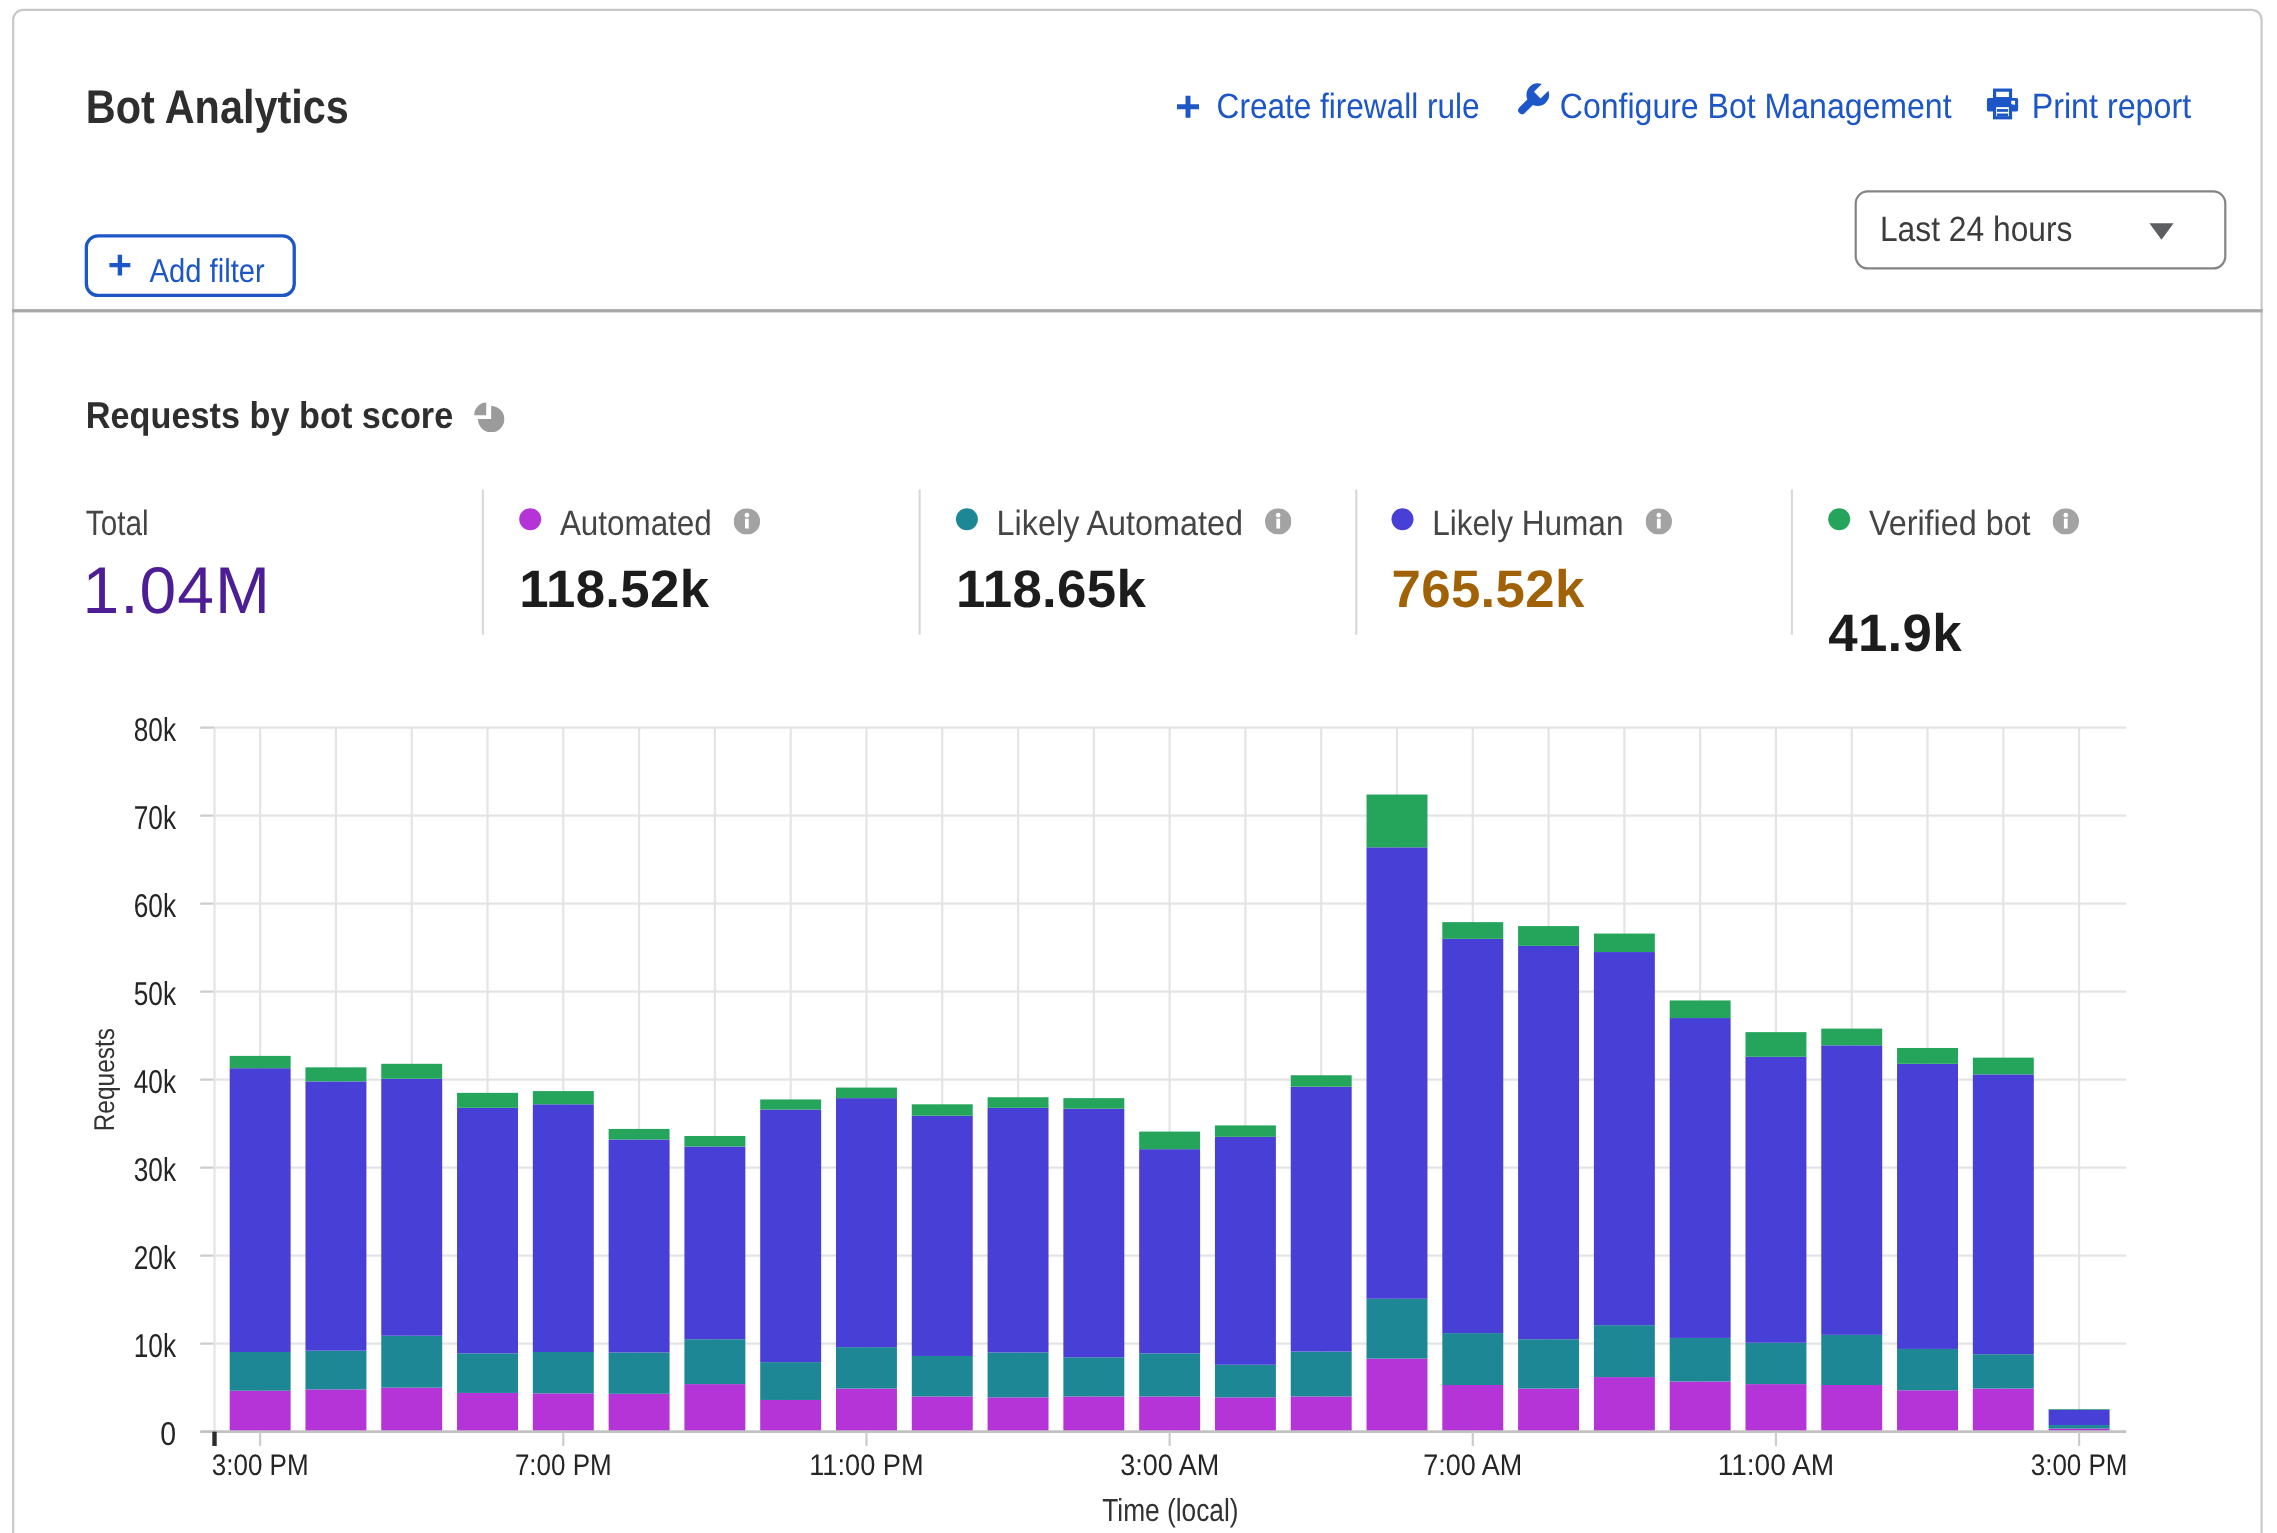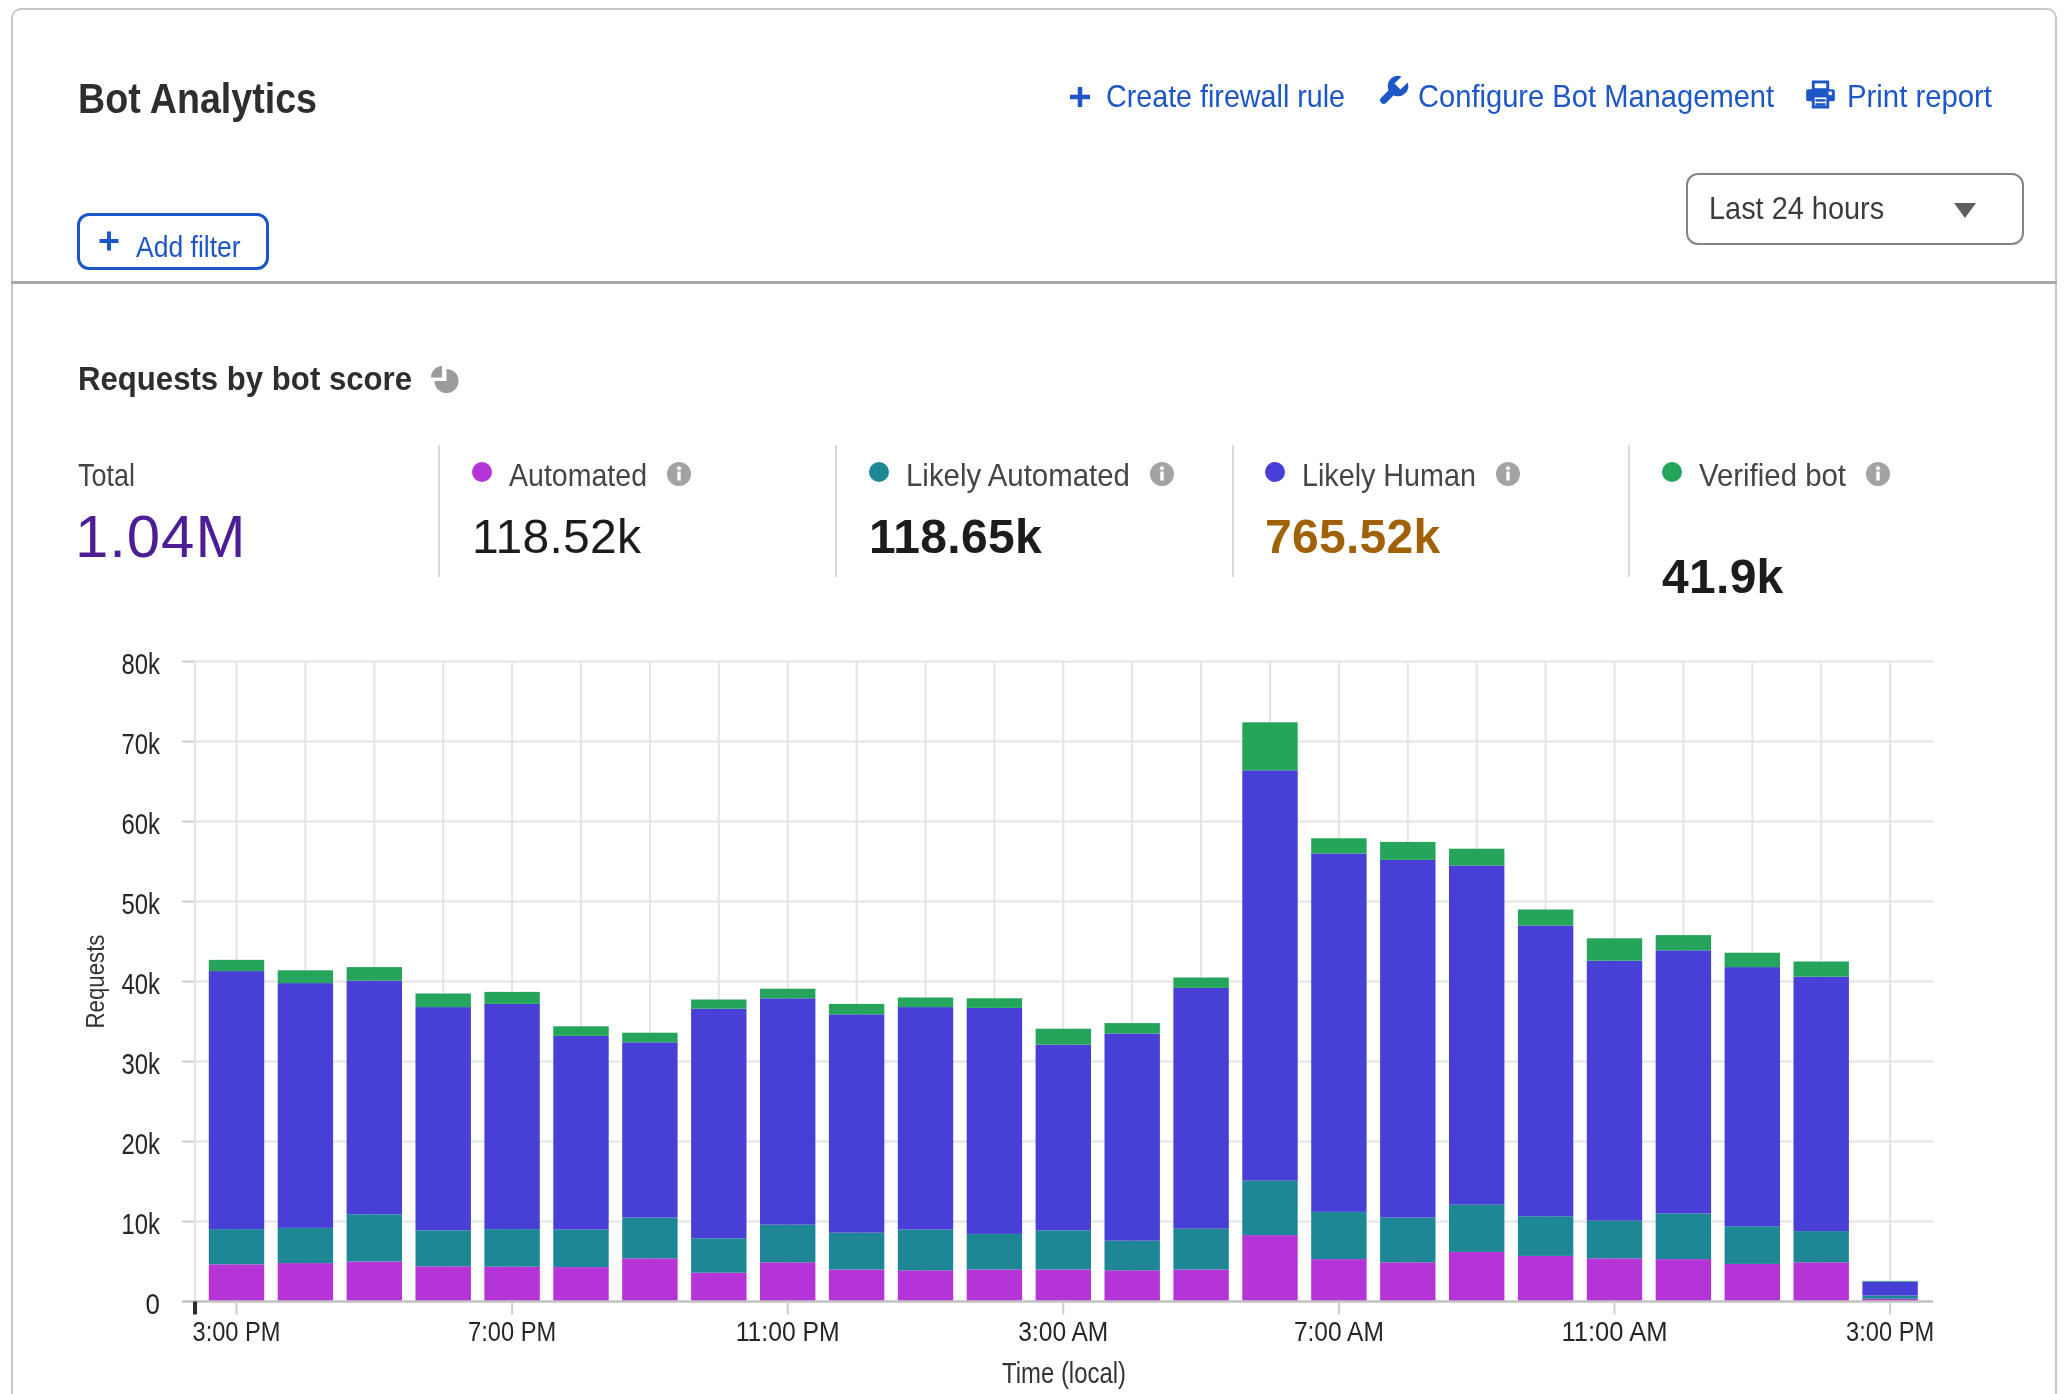--- a/index.html
+++ b/index.html
@@ -54,21 +54,21 @@
 <div class="abs" id="heading" style="left:78px;top:361px;font-size:34px;line-height:34px;font-weight:700;color:#2e2e2e;white-space:nowrap;transform:scaleX(0.916);transform-origin:0 0;">Requests by bot score</div>
 <svg width="28" height="28" viewBox="0 0 28 28" class="abs" style="left:431px;top:365px;">
     <path fill="#9b9b9b" d="M15.5 16 L15.5 4 A12 12 0 1 1 3.5 16 Z"></path>
     <path fill="#9b9b9b" d="M11 12.5 L11 1 A11.5 11.5 0 0 0 0 12.5 Z"></path>
   </svg>
 
 <span class="abs" style="left:78px;top:459px;font-size:32px;line-height:32px;color:#454545;white-space:nowrap;transform:scaleX(0.843);transform-origin:0 0;">Total</span>
 <span class="abs" style="left:75px;top:513px;font-size:60px;line-height:48px;font-weight:400;color:#4c1d95;letter-spacing:0.9px;white-space:nowrap;">1.04M</span>
 <span class="abs" style="left:472px;top:462px;width:20px;height:20px;border-radius:50%;background:#b434d8;"></span>
 <span class="abs" style="left:509px;top:459px;font-size:32px;line-height:32px;color:#454545;white-space:nowrap;transform:scaleX(0.892);transform-origin:0 0;">Automated</span>
-<span class="abs" style="left:472px;top:513px;font-size:48px;line-height:48px;font-weight:400;color:#1c1c1c;letter-spacing:0.3px;white-space:nowrap;">118.52k</span>
+<span class="abs" style="left:472px;top:513px;font-size:48px;line-height:48px;font-weight:700;color:#1c1c1c;letter-spacing:0.3px;white-space:nowrap;">118.52k</span>
 <svg class="abs" style="left:667px;top:462px;" width="24" height="24" viewBox="0 0 24 24">
     <circle cx="12" cy="12" r="12" fill="#a3a3a3"></circle>
     <rect x="10.3" y="9.5" width="3.4" height="9" fill="#fff"></rect>
     <circle cx="12" cy="6.3" r="2.1" fill="#fff"></circle>
   </svg>
 <span class="abs" style="left:869px;top:462px;width:20px;height:20px;border-radius:50%;background:#1d8795;"></span>
 <span class="abs" style="left:906px;top:459px;font-size:32px;line-height:32px;color:#454545;white-space:nowrap;transform:scaleX(0.919);transform-origin:0 0;">Likely Automated</span>
 <span class="abs" style="left:869px;top:513px;font-size:48px;line-height:48px;font-weight:700;color:#1c1c1c;letter-spacing:0.3px;white-space:nowrap;">118.65k</span>
 <svg class="abs" style="left:1150px;top:462px;" width="24" height="24" viewBox="0 0 24 24">
     <circle cx="12" cy="12" r="12" fill="#a3a3a3"></circle>

